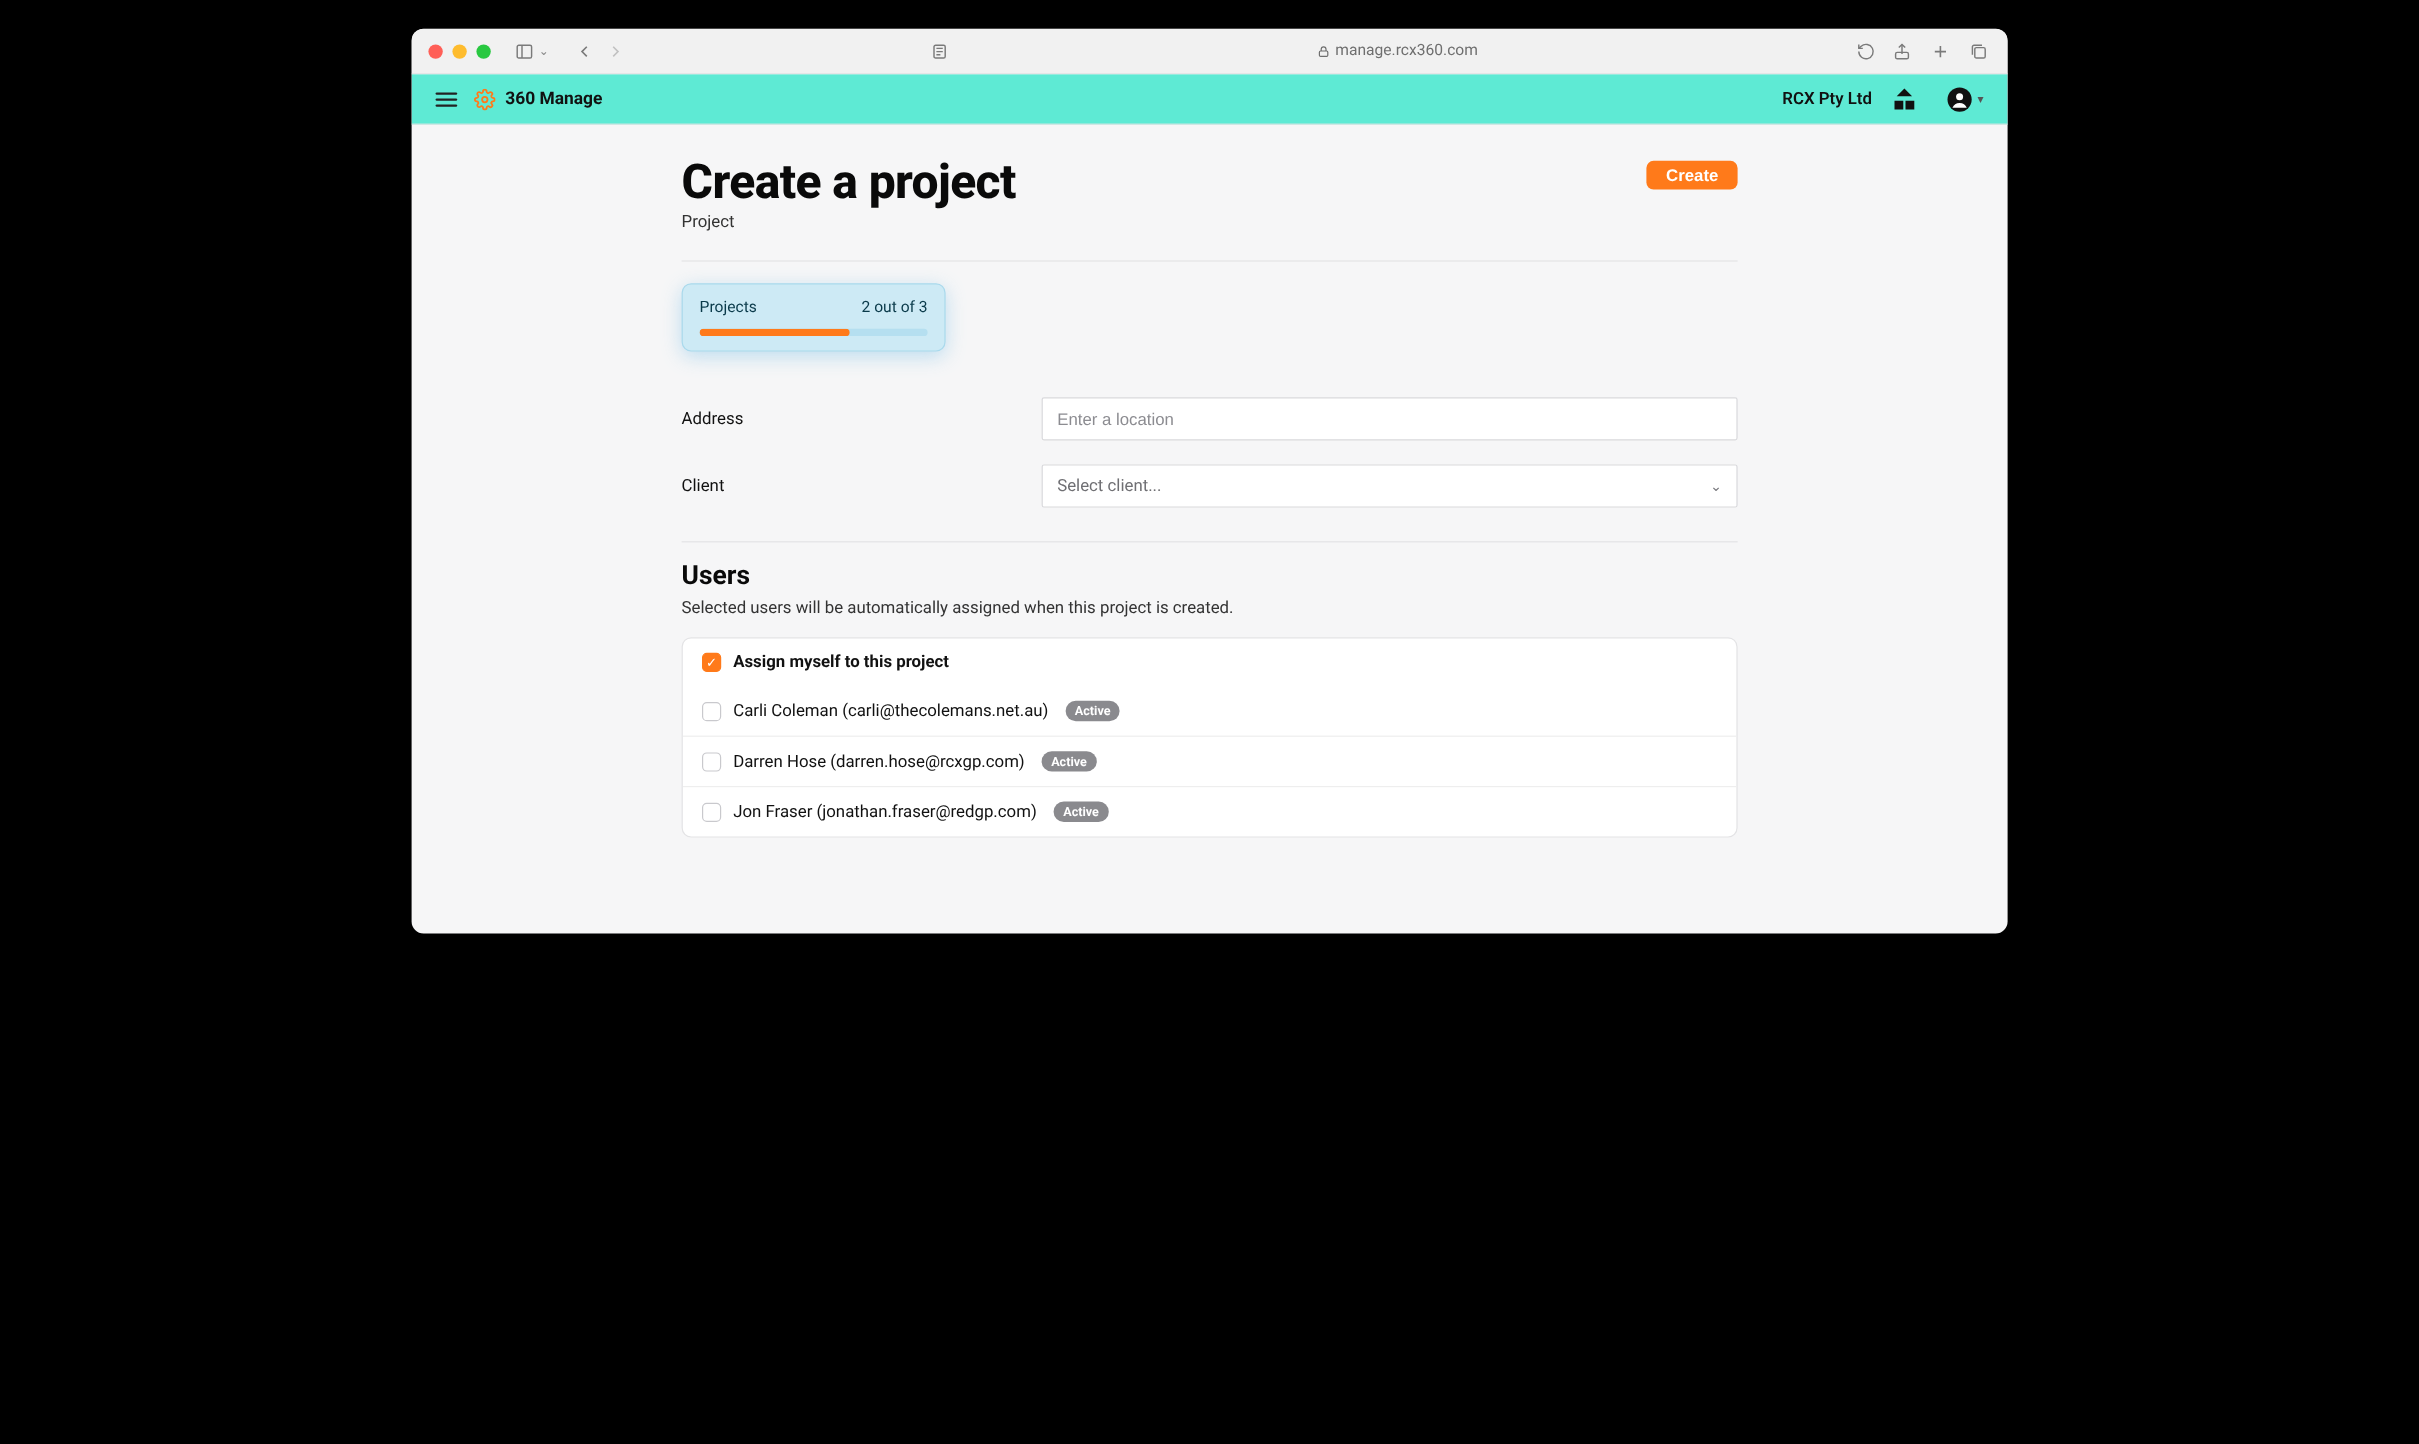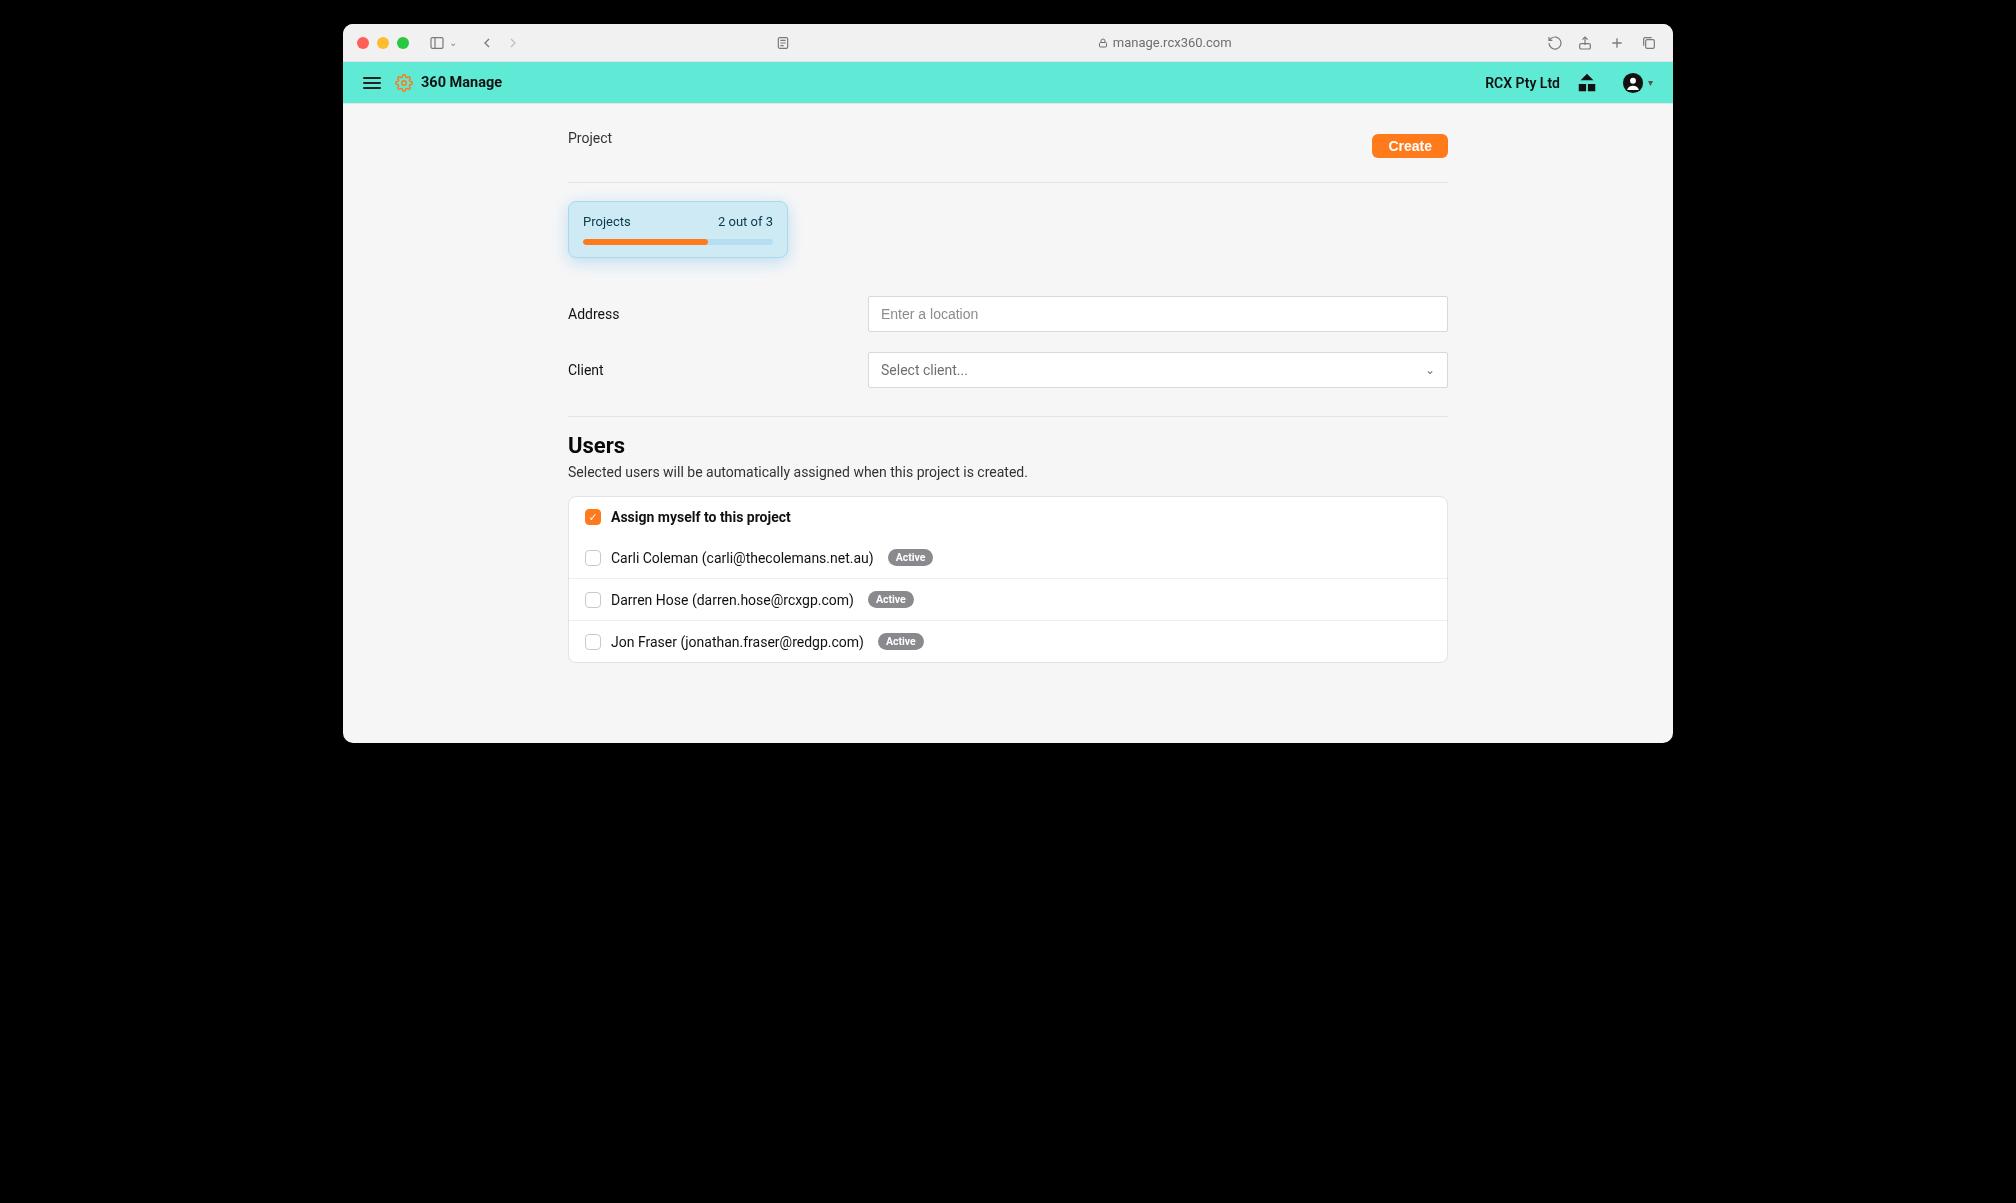--- a/index.html
+++ b/index.html
@@ -260,20 +260,21 @@
             <path d="M5.5 19.5a7 7 0 0 1 13 0" fill="#fff"></path>
           </svg>
       </span>
       <span class="avatar-caret">▾</span>
     </div>
   </div>
 
   <div class="content">
     <div class="title-row">
       <div class="title-block">
+        <h1>Create a project</h1>
         <div class="subtitle">Project</div>
       </div>
       <button class="create-btn">Create</button>
     </div>
 
     <hr class="rule">
 
     <div class="quota-card">
       <div class="quota-top">
         <span>Projects</span>

